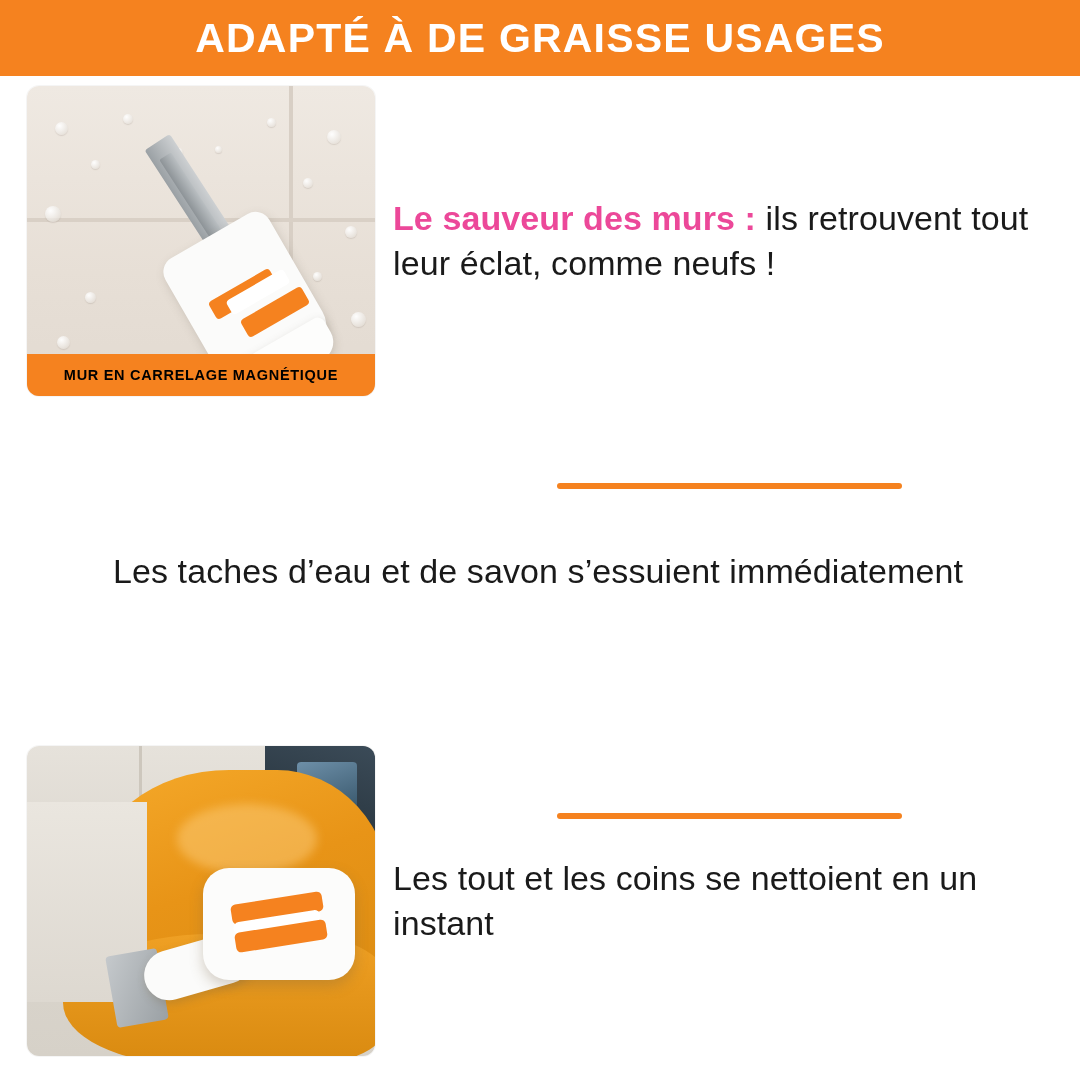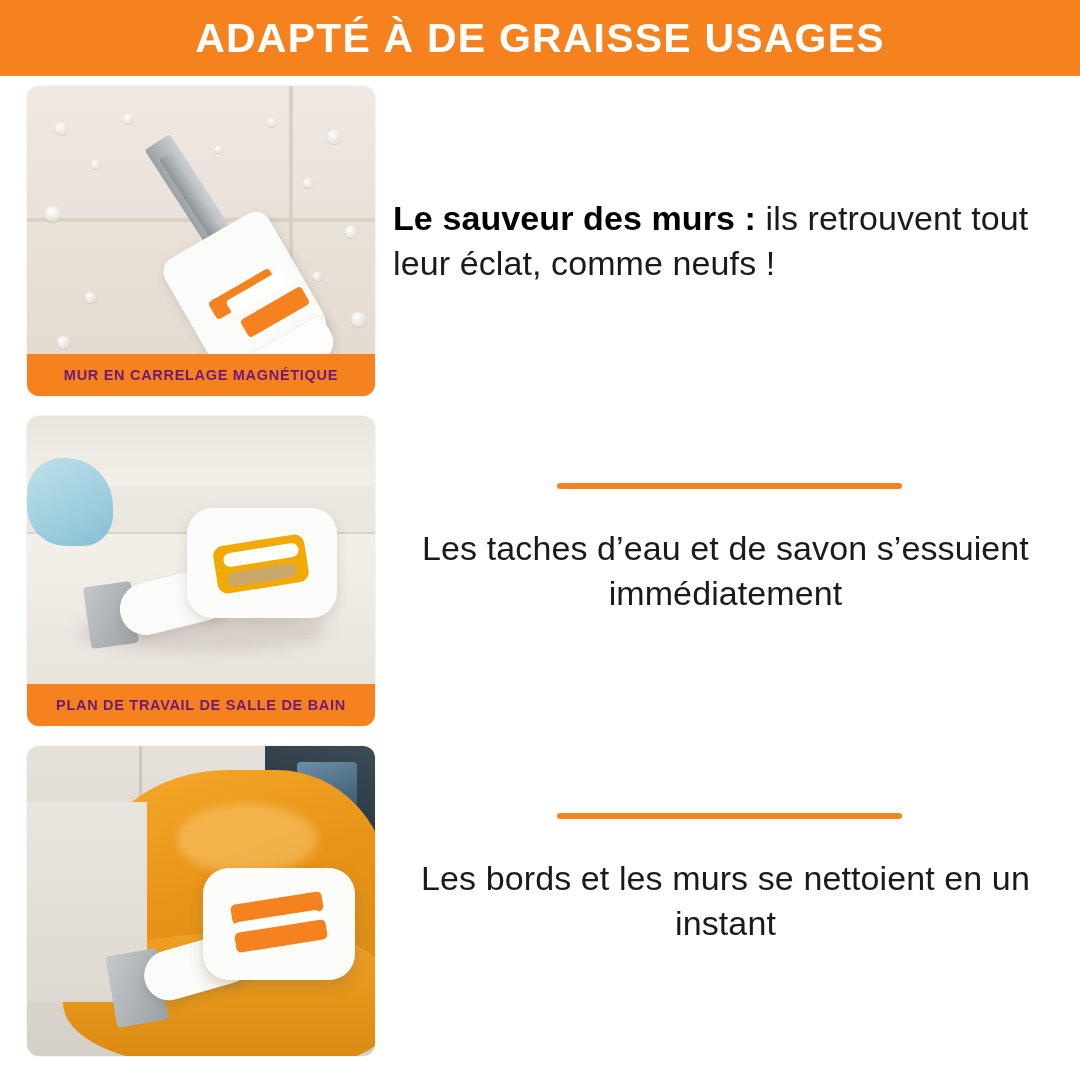--- a/index.html
+++ b/index.html
@@ -76,21 +76,21 @@
     bottom: 0;
     width: 100%;
     height: 42px;
     background: #F5821F;
     display: flex;
     align-items: center;
     justify-content: center;
     box-sizing: border-box;
   }
   .caption-text {
-    color: #701a75;
+    color: #000000;
     font-size: 14.5px;
     font-weight: bold;
     letter-spacing: 0.7px;
     text-align: left;
     white-space: nowrap;
   }
 
   
   .textcol {
     flex: 1 1 auto;
@@ -98,26 +98,25 @@
     display: flex;
     align-items: center;
     justify-content: center;
     padding: 0 22px 0 18px;
     box-sizing: border-box;
   }
   .blurb {
     font-size: 34px;
     line-height: 1.32;
     color: #1a1a1a;
-    text-align: center;
     letter-spacing: 0.1px;
   }
   .blurb.left-aligned { text-align: left; }
   .lead {
-    color: #000000;
+    color: #ec4899;
     font-weight: bold;
   }
 
   
   .divider {
     position: absolute;
     left: 557px;
     width: 345px;
     height: 6px;
     background: #F5821F;
@@ -419,39 +418,20 @@
 
     <div class="textcol">
       <p class="blurb left-aligned"><span class="lead">Le sauveur des murs :</span><span> ils retrouvent tout leur éclat, comme neufs !</span></p>
     </div>
   </div>
 
   <div class="divider divider-1"></div>
 
   <div class="row row-2">
 
-    <div class="card">
-      <div class="photo">
-        <div class="ph2-bg"></div>
-        <div class="ph2-wall-dark"></div>
-        <div class="ph2-counter-edge"></div>
-        <div class="ph2-counter"></div>
-        <div class="ph2-towel"></div>
-        <div class="ph2-shadow"></div>
-        <div class="ph2-blade"></div>
-        <div class="ph2-arm"></div>
-        <div class="ph2-head"></div>
-        <div class="ph2-slot"></div>
-        <div class="ph2-slot-white"></div>
-        <div class="ph2-slot-hole"></div>
-      </div>
-      <div class="caption-bar">
-        <span class="caption-text">PLAN DE TRAVAIL DE SALLE DE BAIN</span>
-      </div>
-    </div>
 
     <div class="textcol">
       <p class="blurb">Les taches d’eau et de savon s’essuient immédiatement</p>
     </div>
   </div>
 
   <div class="divider divider-2"></div>
 
   <div class="row row-3">
 
@@ -469,17 +449,17 @@
         <div class="ph3-blade"></div>
         <div class="ph3-arm"></div>
         <div class="ph3-head"></div>
         <div class="ph3-slot-o1"></div>
         <div class="ph3-slot-w"></div>
         <div class="ph3-slot-o2"></div>
       </div>
     </div>
 
     <div class="textcol">
-      <p class="blurb">Les bords et les murs se nettoient en un instant</p>
+      <p class="blurb">Les tout et les coins se nettoient en un instant</p>
     </div>
   </div>
 
 </div>
 
 </body></html>

